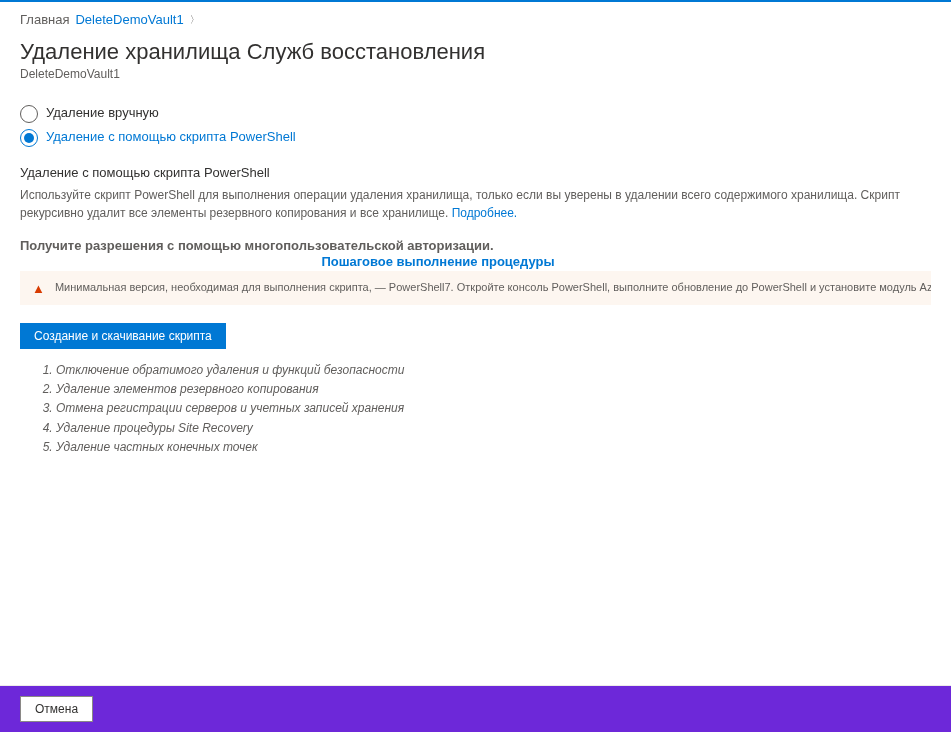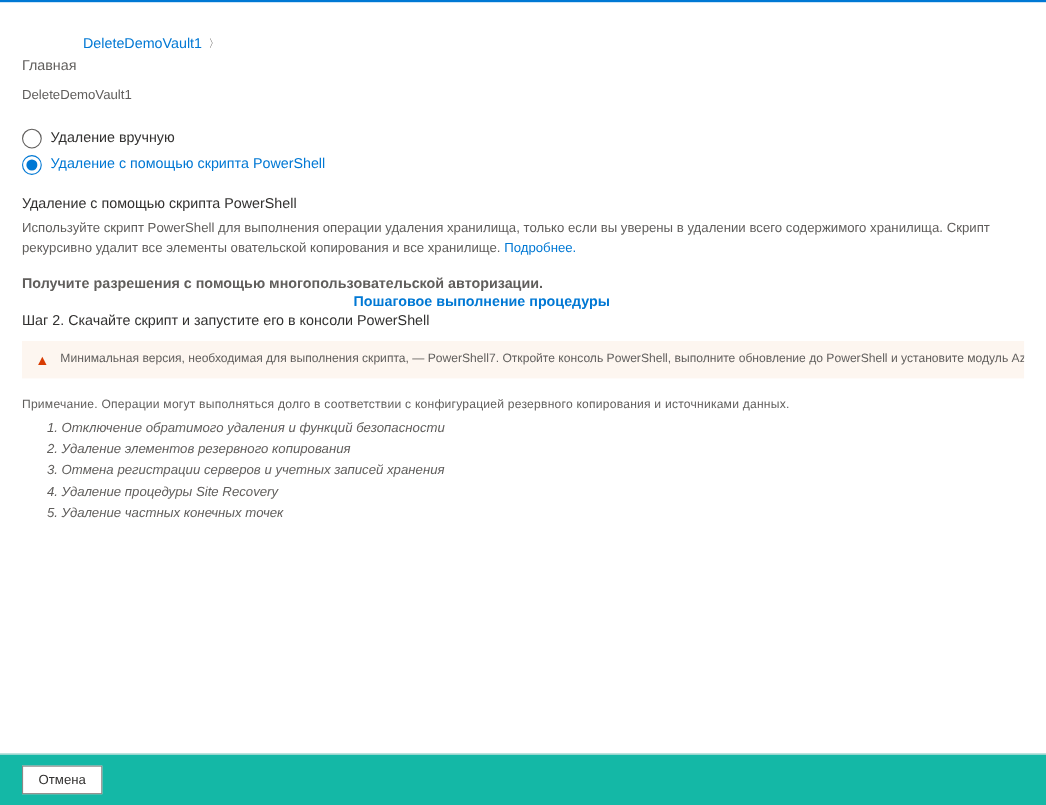--- a/index.html
+++ b/index.html
@@ -31,21 +31,20 @@
       display: flex;
       align-items: center;
       gap: 6px;
     }
     .breadcrumb-link {
       color: #0078d4;
       cursor: pointer;
     }
     .breadcrumb-text {
       color: #605e5c;
-      margin-top: 40px;
     }
     .breadcrumb-chevron {
       color: #605e5c;
       font-size: 10px;
     }
     .page-title {
       font-size: 22px;
       font-weight: 400;
       color: #323130;
       margin-bottom: 2px;
@@ -153,21 +152,21 @@
       line-height: 1.6;
       font-style: italic;
     }
     .footer {
       position: absolute;
       bottom: 0;
       left: 0;
       right: 0;
       border-top: 1px solid #edebe9;
       padding: 10px 20px;
-      background: #14b8a6;
+      background: #6d28d9;
     }
     .cancel-button {
       background: #fff;
       border: 1px solid #8a8886;
       padding: 5px 14px;
       font-size: 12px;
       cursor: pointer;
       color: #323130;
     }
     .muted-link {
@@ -197,53 +196,53 @@
 
 <div class="top-border"></div>
 
 <div class="content">
   <div class="breadcrumb">
     <span class="breadcrumb-text">Главная</span>
     <span class="breadcrumb-link">DeleteDemoVault1</span>
     <span class="breadcrumb-chevron">〉</span>
   </div>
 
+  <h1 class="page-title">Удаление хранилища Служб восстановления</h1>
   <div class="page-subtitle">DeleteDemoVault1</div>
 
   <div class="radio-group">
     <div class="radio-option">
       <span class="radio-circle"></span>
       <span class="radio-label">Удаление вручную</span>
     </div>
     <div class="radio-option">
       <span class="radio-circle selected">
           <span class="radio-dot"></span>
         </span>
       <span class="radio-label selected">Удаление с помощью скрипта PowerShell</span>
     </div>
   </div>
 
   <div class="section-heading">Удаление с помощью скрипта PowerShell</div>
   <div class="section-desc">
-    <span>Используйте скрипт PowerShell для выполнения операции удаления хранилища, только если вы уверены в удалении всего содержимого хранилища. Скрипт рекурсивно удалит все элементы овательской копирования и все хранилище. </span><span class="muted-link">Подробнее.</span>
+    <span>Используйте скрипт PowerShell для выполнения операции удаления хранилища, только если вы уверены в удалении всего содержимого хранилища. Скрипт рекурсивно удалит все элементы резервного копирования и все хранилище. </span><span class="muted-link">Подробнее.</span>
   </div>
 
   <div class="step1-line">
     <span>Получите разрешения с помощью многопольз</span><span class="ov"><span>овательской авторизации.</span><span class="ovtext">Пошаговое выполнение процедуры</span></span>
   </div>
 
-  <div class="step-heading">Шаг 2. Скачайте скрипт и запустите его в консоли PowerShell</div>
 
   <div class="warning-box">
     <span class="warning-icon">▲</span>
     <span>Минимальная версия, необходимая для выполнения скрипта, — PowerShell7. Откройте консоль PowerShell, выполните обновление до PowerShell и установите модуль Az, запустив команды, указанные</span>
   </div>
 
-
-  <div class="note-text">Примечание. Операции могут выполняться долго в соответствии с конфигурацией резервного копирования и источниками данных.</div>
+  <button class="primary-button">Создание и скачивание скрипта</button>
+
   <ol class="script-list">
     <li>Отключение обратимого удаления и функций безопасности</li>
     <li>Удаление элементов резервного копирования</li>
     <li>Отмена регистрации серверов и учетных записей хранения</li>
     <li>Удаление процедуры Site Recovery</li>
     <li>Удаление частных конечных точек</li>
   </ol>
 </div>
 
 <div class="footer">

